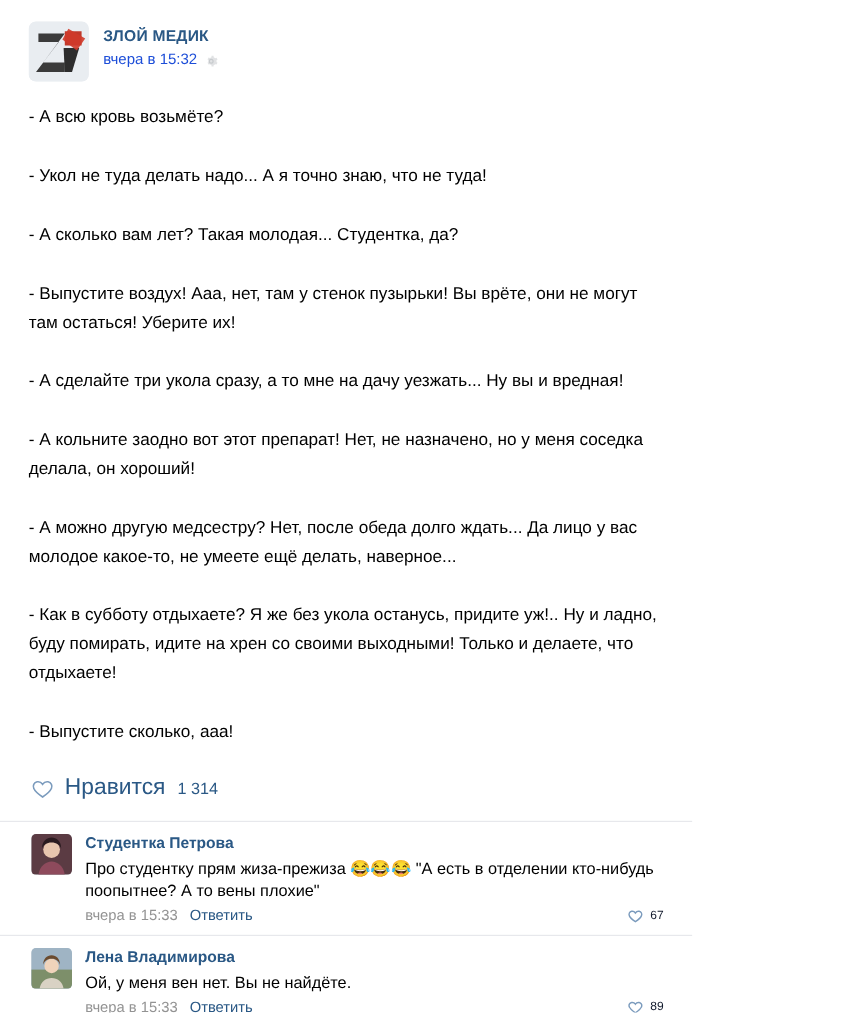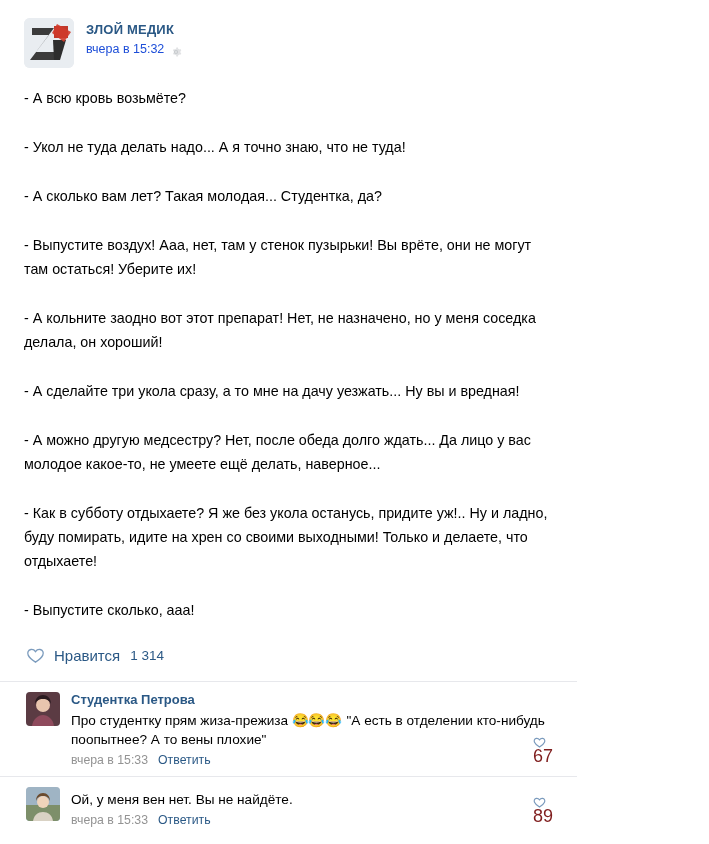--- a/index.html
+++ b/index.html
@@ -81,21 +81,21 @@
     align-items: center;
     padding: 24px 24px 16px 26px;
   }
   .like-heart {
     width: 19px; height: 19px;
     margin-right: 9px;
     display: block;
   }
   .like-label {
     color: #2a5885;
-    font-size: 15px;
+    font-size: 19px;
     margin-right: 10px;
   }
   .like-count {
     color: #2a5885;
     font-size: 13.5px;
   }
 
   
   .comments { }
   .comment {
@@ -137,23 +137,22 @@
     font-size: 12.3px;
   }
   .c-time { color: #939393; }
   .c-reply { color: #2a5885; margin-left: 10px; text-align: center; }
   .c-like {
     position: absolute;
     right: 24px;
     bottom: 9px;
     display: flex;
     align-items: center;
-    color: #7f1d1d;
-    font-size: 18px;
-    flex-direction: column;
+    color: #0f172a;
+    font-size: 10px;
   }
   .c-like .h {
     width: 13px; height: 13px;
     margin-right: 6px;
     display: block;
   }
 </style>
 </head>
 <body>
 
@@ -181,22 +180,22 @@
         </span>
       </div>
     </div>
   </div>
 
   <div class="post-body">
     <p>- А всю кровь возьмёте?</p>
     <p>- Укол не туда делать надо... А я точно знаю, что не туда!</p>
     <p>- А сколько вам лет? Такая молодая... Студентка, да?</p>
     <p>- Выпустите воздух! Ааа, нет, там у стенок пузырьки! Вы врёте, они не могут там остаться! Уберите их!</p>
+    <p>- А сделайте три укола сразу, а то мне на дачу уезжать... Ну вы и вредная!</p>
     <p>- А кольните заодно вот этот препарат! Нет, не назначено, но у меня соседка делала, он хороший!</p>
-    <p>- А сделайте три укола сразу, а то мне на дачу уезжать... Ну вы и вредная!</p>
     <p>- А можно другую медсестру? Нет, после обеда долго ждать... Да лицо у вас молодое какое-то, не умеете ещё делать, наверное...</p>
     <p>- Как в субботу отдыхаете? Я же без укола останусь, придите уж!.. Ну и ладно, буду помирать, идите на хрен со своими выходными! Только и делаете, что отдыхаете!</p>
     <p>- Выпустите сколько, ааа!</p>
   </div>
 
   <div class="likes-bar">
     <span class="like-heart">
       <svg viewBox="0 0 20 20" width="19" height="19" xmlns="http://www.w3.org/2000/svg">
         <path d="M10 17s-6.3-4.1-7.7-7.4C1.1 7 2.4 4.2 5.2 3.7 7 3.4 8.9 4.3 10 5.9c1.1-1.6 3-2.5 4.8-2.2 2.8.5 4.1 3.3 2.9 5.9C16.3 12.9 10 17 10 17z" fill="none" stroke="#7b9bbd" stroke-width="1.4"></path>
       </svg>
@@ -238,20 +237,21 @@
       <div class="c-avatar">
         <svg viewBox="0 0 34 34" width="34" height="34" xmlns="http://www.w3.org/2000/svg">
           <rect width="34" height="34" fill="#9fb4c4"></rect>
           <rect y="18" width="34" height="16" fill="#7d8f6a"></rect>
           <circle cx="17" cy="15" r="6" fill="#f0d4bb"></circle>
           <path d="M7 34c1-6 5-9 10-9s9 3 10 9z" fill="#d9d2c4"></path>
           <path d="M10 14c0-5 3-8 7-8s7 3 7 8c-1-3-3-5-7-5s-6 2-7 5z" fill="#6b4b2e"></path>
         </svg>
       </div>
       <div class="c-body">
+        <div class="c-name">Лена Владимирова</div>
         <div class="c-text">Ой, у меня вен нет. Вы не найдёте.</div>
         <div class="c-foot">
           <span class="c-time">вчера в 15:33</span>
           <span class="c-reply">Ответить</span>
         </div>
       </div>
       <div class="c-like">
         <span class="h">
           <svg viewBox="0 0 20 20" width="13" height="13" xmlns="http://www.w3.org/2000/svg">
             <path d="M10 17s-6.3-4.1-7.7-7.4C1.1 7 2.4 4.2 5.2 3.7 7 3.4 8.9 4.3 10 5.9c1.1-1.6 3-2.5 4.8-2.2 2.8.5 4.1 3.3 2.9 5.9C16.3 12.9 10 17 10 17z" fill="none" stroke="#7b9bbd" stroke-width="1.8"></path>

